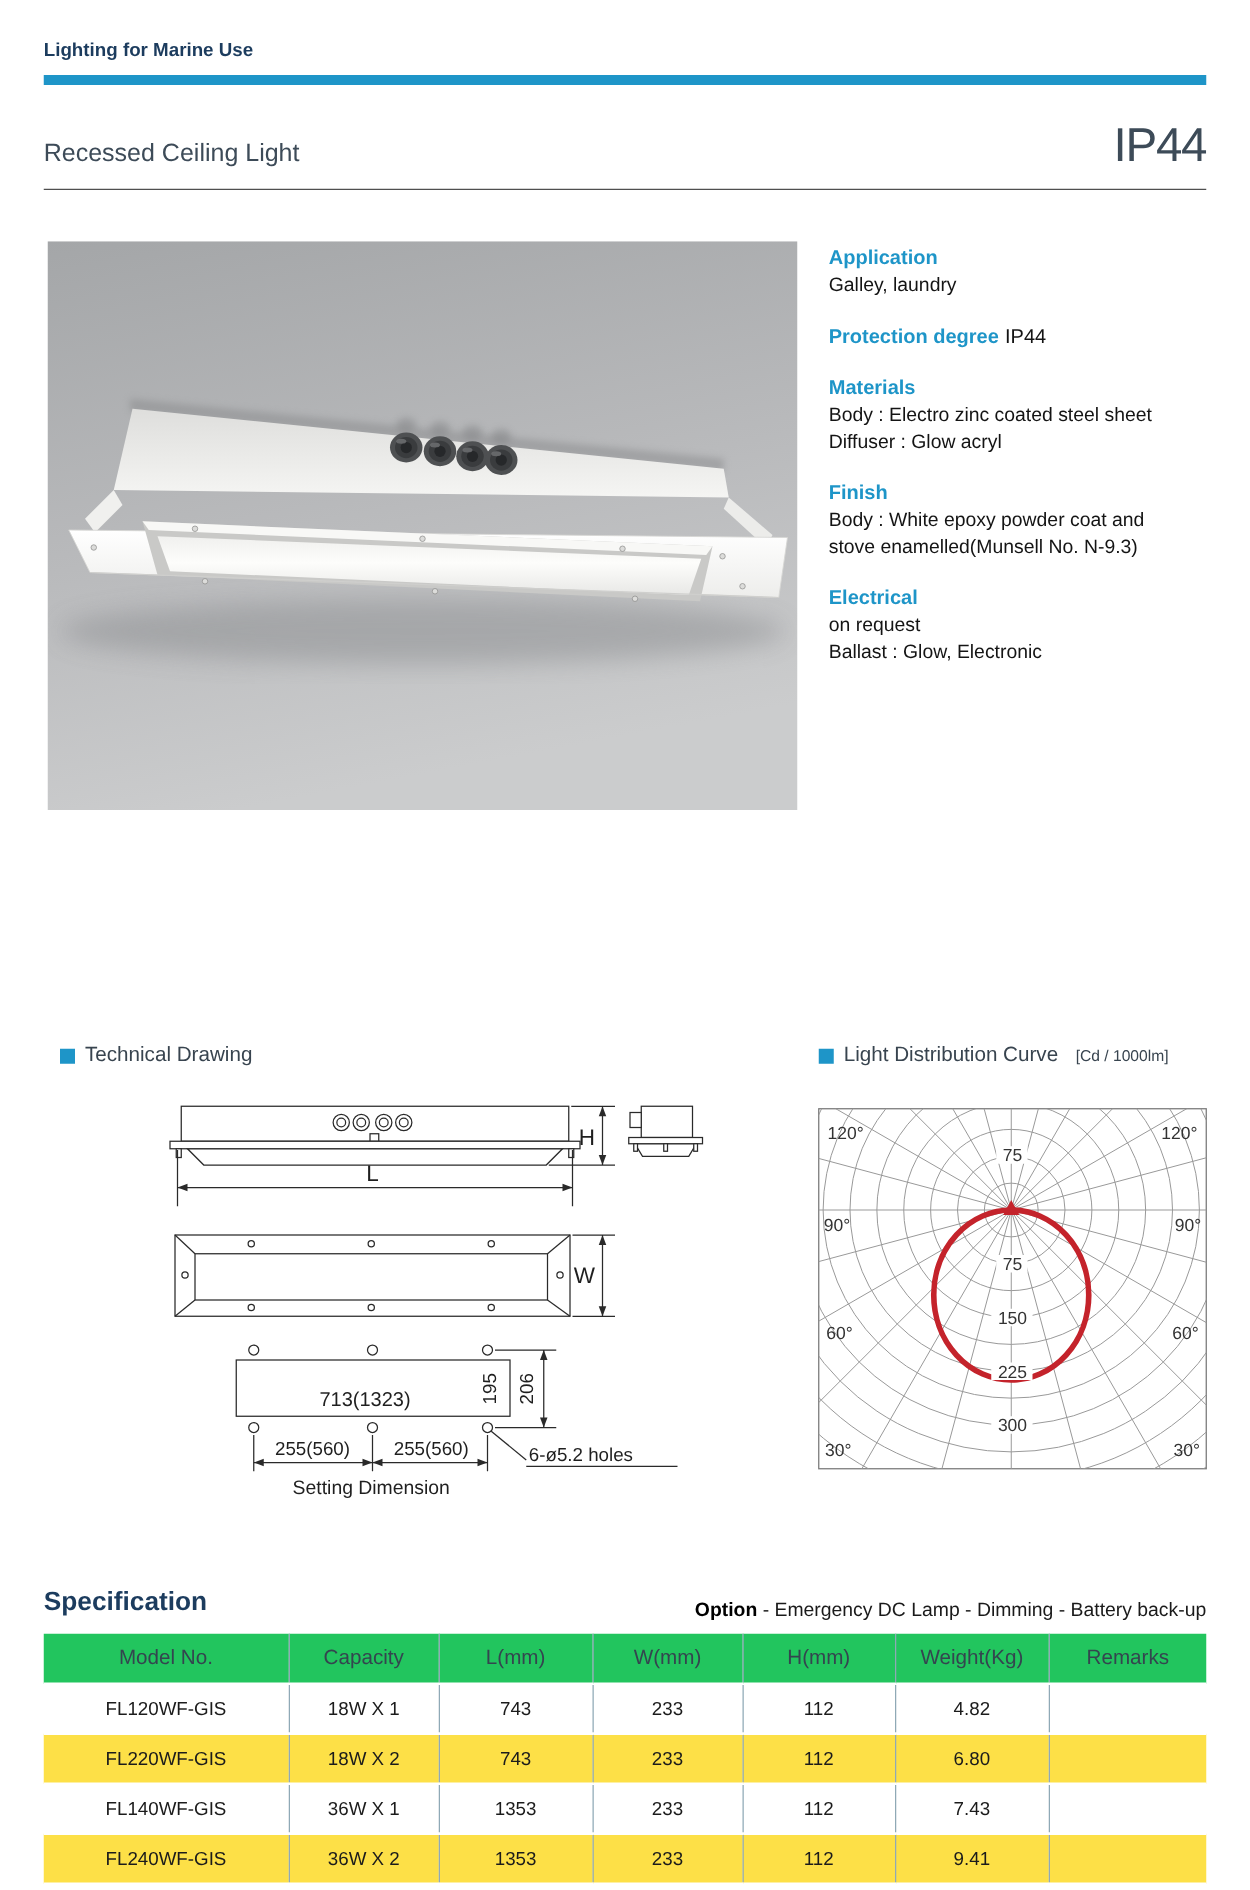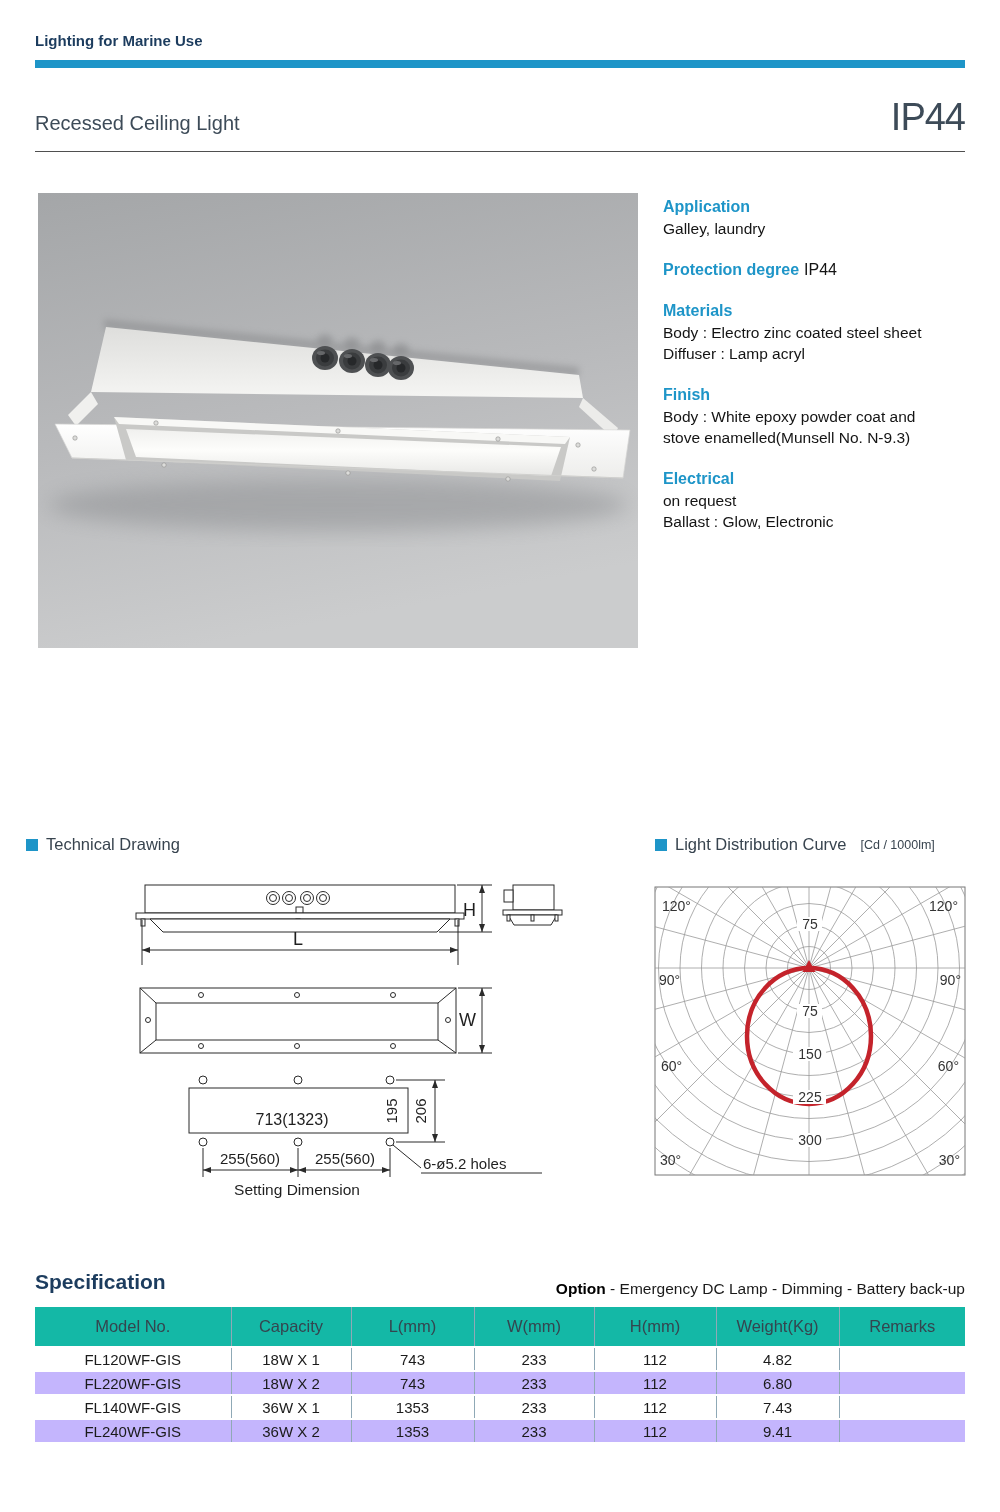--- a/index.html
+++ b/index.html
@@ -14,38 +14,38 @@
   .title-rule { position:absolute; left:35px; top:151px; width:930px; height:1px; background:#4f4f4f; }
 
   .photo { position:absolute; left:38px; top:193px; width:600px; height:455px; }
 
   .info { position:absolute; left:663px; top:196px; width:302px; font-size:15.5px; color:#141414; line-height:21px; }
   .info .sec { margin-bottom:20px; }
   .info .h { color:#1e95c8; font-weight:bold; font-size:16px; margin-bottom:1px; }
   .info .h .v { color:#141414; font-weight:normal; margin-left:5px; }
 
   .section-head { position:absolute; top:835px; font-size:16.5px; color:#38444f; display:flex; align-items:center; gap:8px; }
-  .section-head.left { left:26px; }
+  .section-head.left { left:48px; }
   .section-head.right { left:655px; }
   .sq { display:inline-block; width:12px; height:12px; background:#1e95c8; }
   .unit { font-size:12.5px; color:#38444f; margin-left:6px; }
 
   .tech-svg { position:absolute; left:30px; top:865px; }
   .polar-svg { position:absolute; left:650px; top:880px; }
 
   .spec-title { position:absolute; left:35px; top:1270px; font-size:21px; font-weight:bold; color:#1c3c5e;text-align:right; }
   .option-line { position:absolute; right:35px; top:1280px; font-size:15.5px; color:#1a1a1a; }
   .option-line .ol { font-weight:bold; color:#000; }
 
   table.spec { position:absolute; left:35px; top:1307px; width:930px; border-collapse:collapse; table-layout:fixed; }
-  table.spec th { height:40px; background:#14b8a6; color:#34454f; font-weight:normal; font-size:16.5px; }
-  table.spec td { height:24px; font-size:15px; color:#1b1b1b; text-align:center; }
+  table.spec th { height:40px; background:#22c55e; color:#34454f; font-weight:normal; font-size:16.5px; }
+  table.spec td { height:40px; font-size:15px; color:#1b1b1b; text-align:center; }
   table.spec th, table.spec td { border-right:1px solid #8fa9b6; border-bottom:2px solid #ffffff; }
   table.spec th:last-child, table.spec td:last-child { border-right:none; }
-  table.spec tr.alt td { background:#c4b5fd; }
+  table.spec tr.alt td { background:#fde047; }
 
   svg text { font-family:"Liberation Sans", sans-serif; }
 </style>
 </head>
 <body>
 
 <div class="page">
 
   <div class="eyebrow">Lighting for Marine Use</div>
   <div class="blue-bar"></div>
@@ -140,21 +140,21 @@
     <div class="sec">
       <div class="h">Application</div>
       <div>Galley, laundry</div>
     </div>
     <div class="sec">
       <div class="h"><span>Protection degree</span><span class="v">IP44</span></div>
     </div>
     <div class="sec">
       <div class="h">Materials</div>
       <div>Body : Electro zinc coated steel sheet</div>
-      <div>Diffuser : Lamp acryl</div>
+      <div>Diffuser : Glow acryl</div>
     </div>
     <div class="sec">
       <div class="h">Finish</div>
       <div>Body : White epoxy powder coat and</div>
       <div>stove enamelled(Munsell No. N-9.3)</div>
     </div>
     <div class="sec">
       <div class="h">Electrical</div>
       <div>on request</div>
       <div>Ballast : Glow, Electronic</div>

